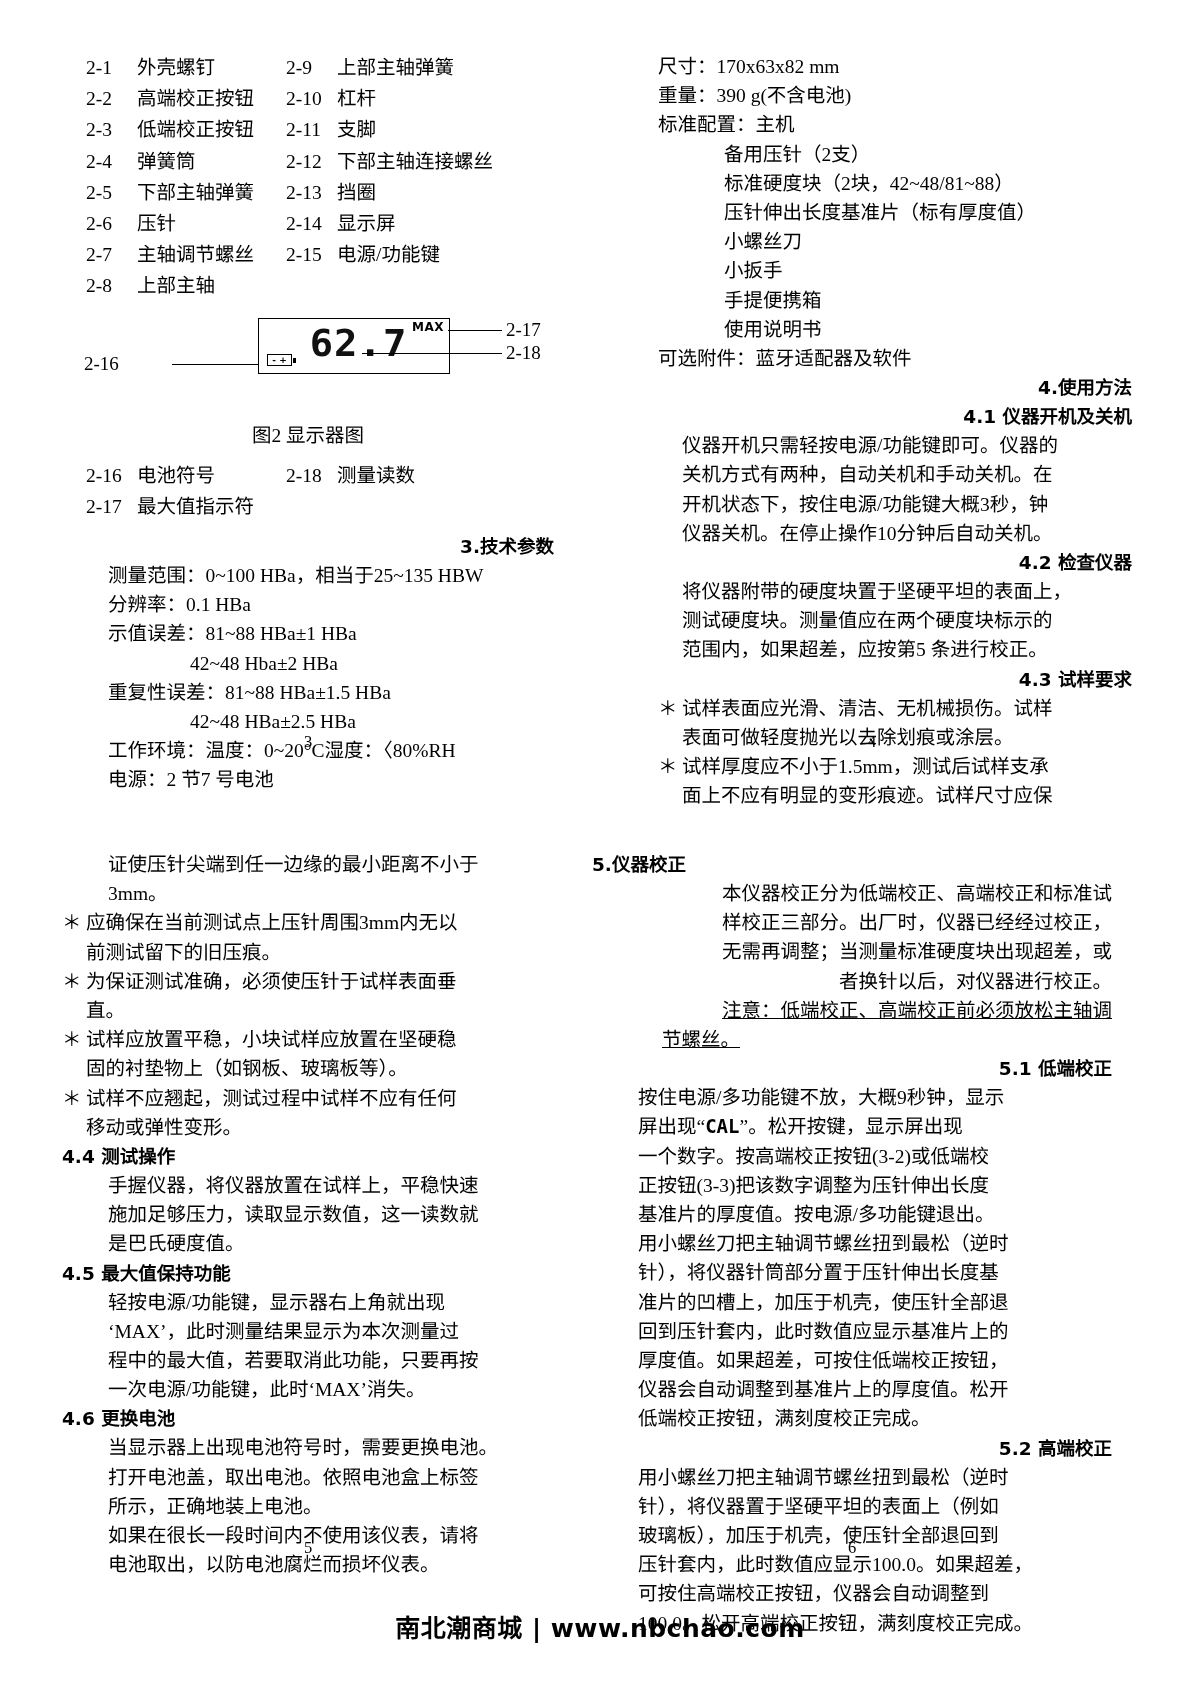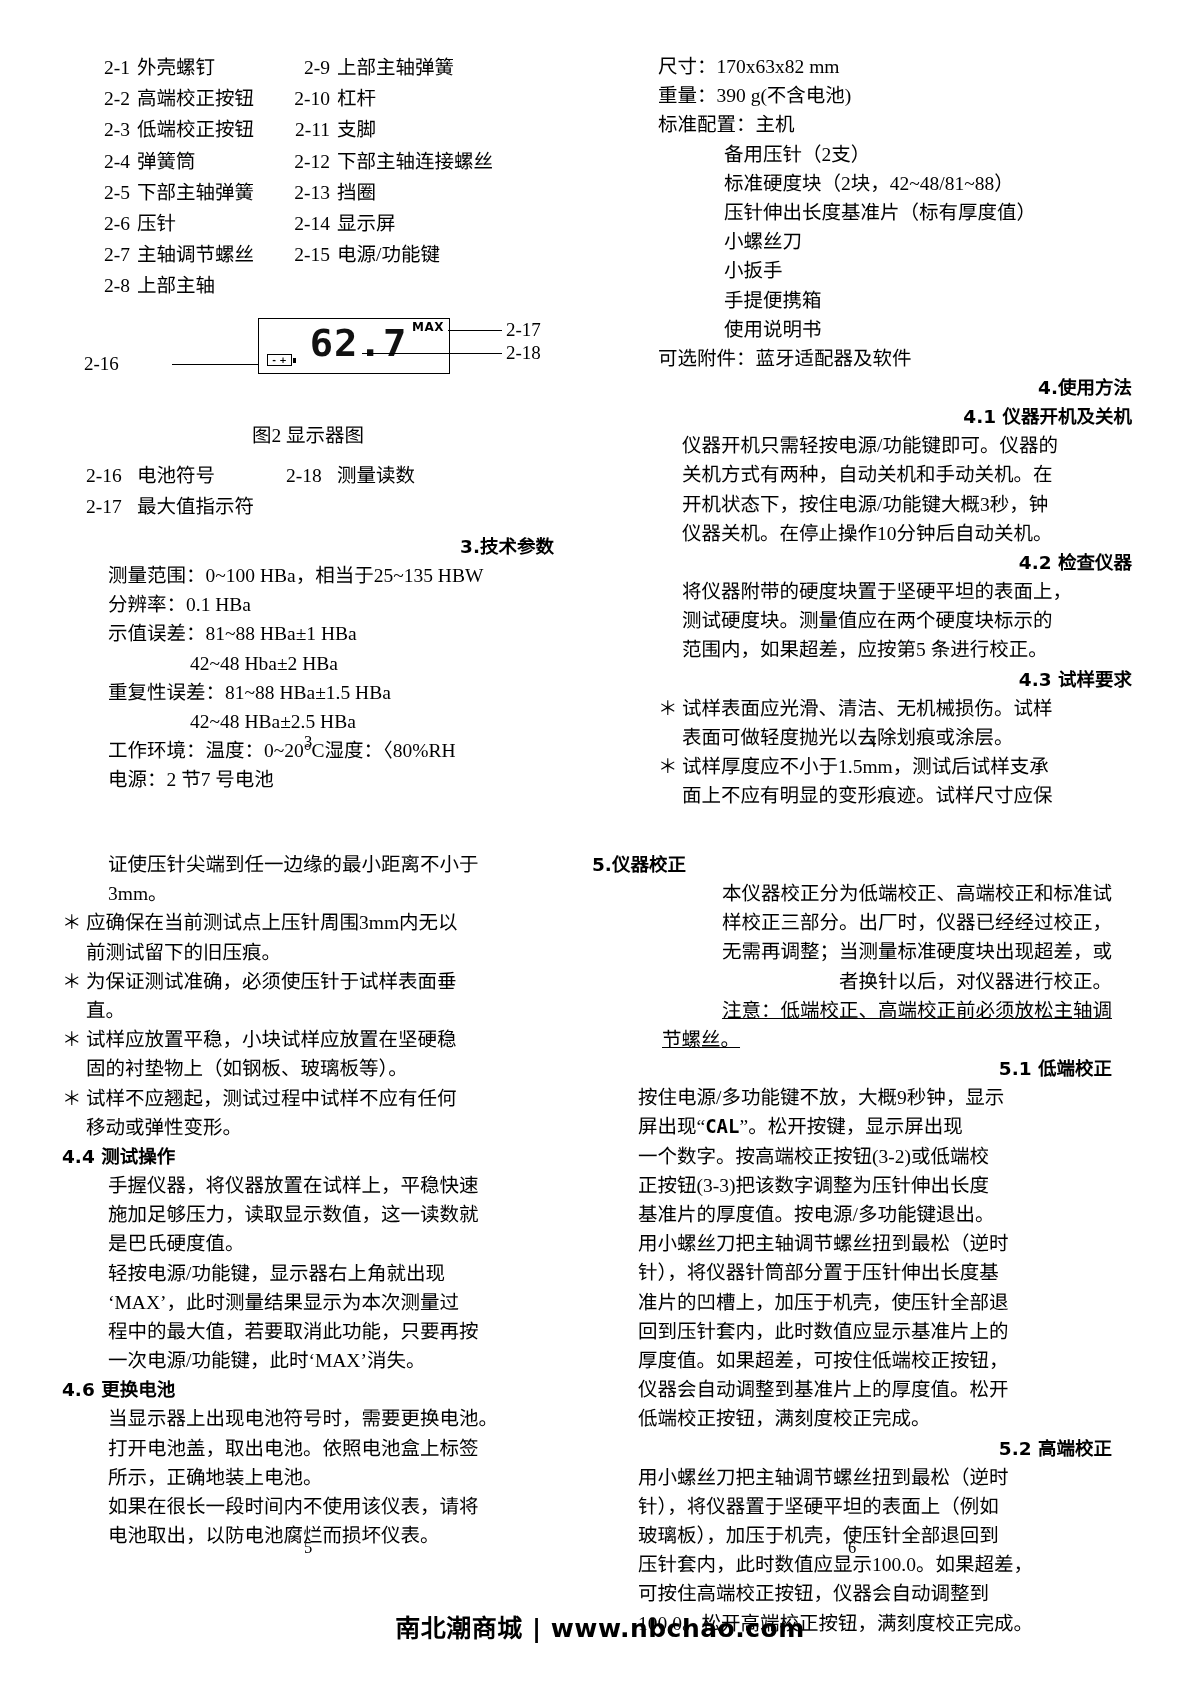--- a/index.html
+++ b/index.html
@@ -41,21 +41,20 @@
     font-family: "Liberation Serif", serif;
   }
   .page-tl .page-num { left: 0; bottom: -10px; }
   .page-tr .page-num { left: 0; bottom: -10px; }
   .u { text-decoration: underline; }
 
   
   .parts {
     position: relative;
     height: 252px;
-    text-align: right;
   }
   .parts-col {
     position: absolute;
     top: 0;
   }
   .parts-col.left  { left: 24px; }
   .parts-col.right { left: 224px; }
   .part-row {
     display: flex;
     font-size: 19.5px;
@@ -346,20 +345,21 @@
       <span class="star-mark">＊</span>
       <span class="star-body">试样不应翘起，测试过程中试样不应有任何
 移动或弹性变形。</span>
     </div>
 
     <div class="sec-title">4.4 测试操作</div>
     <div class="body-line indent2">手握仪器，将仪器放置在试样上，平稳快速</div>
     <div class="body-line indent2">施加足够压力，读取显示数值，这一读数就</div>
     <div class="body-line indent2">是巴氏硬度值。</div>
 
+    <div class="sec-title">4.5 最大值保持功能</div>
     <div class="body-line indent2">轻按电源/功能键，显示器右上角就出现</div>
     <div class="body-line indent2">‘MAX’，此时测量结果显示为本次测量过</div>
     <div class="body-line indent2">程中的最大值，若要取消此功能，只要再按</div>
     <div class="body-line indent2">一次电源/功能键，此时‘MAX’消失。</div>
 
     <div class="sec-title">4.6 更换电池</div>
     <div class="body-line indent2">当显示器上出现电池符号时，需要更换电池。</div>
     <div class="body-line indent2">打开电池盖，取出电池。依照电池盒上标签</div>
     <div class="body-line indent2">所示，正确地装上电池。</div>
     <div class="body-line indent2">如果在很长一段时间内不使用该仪表，请将</div>

